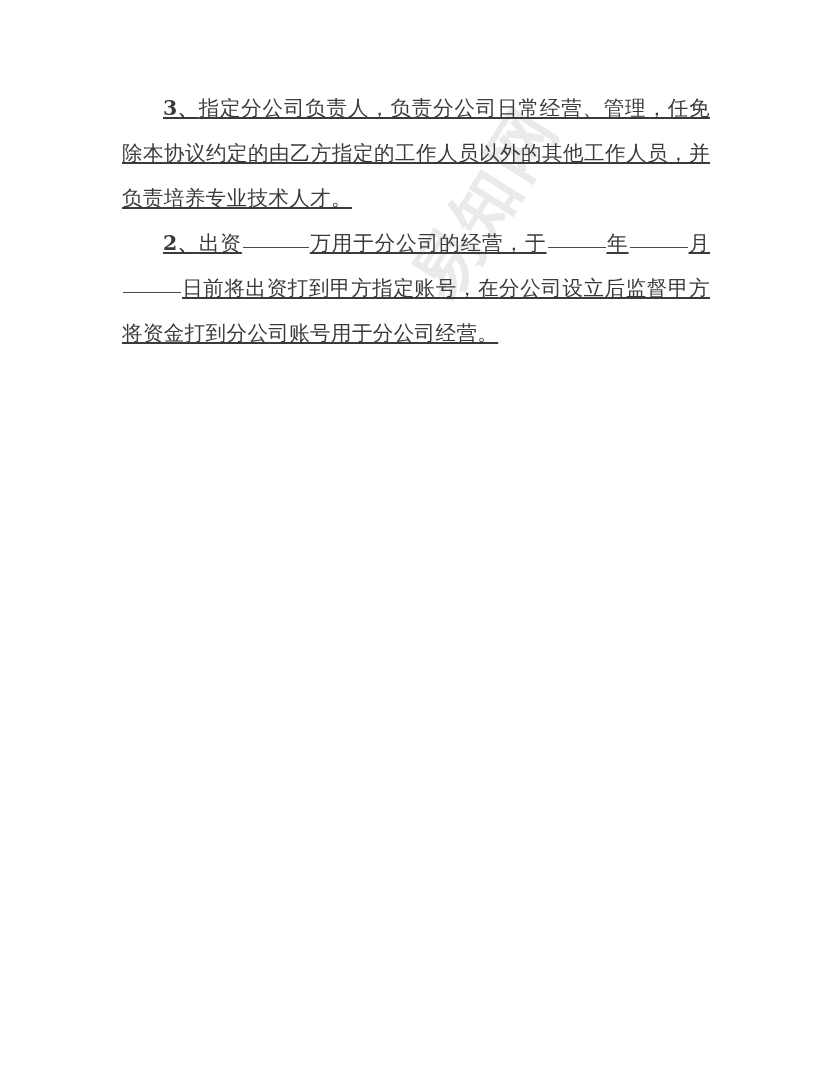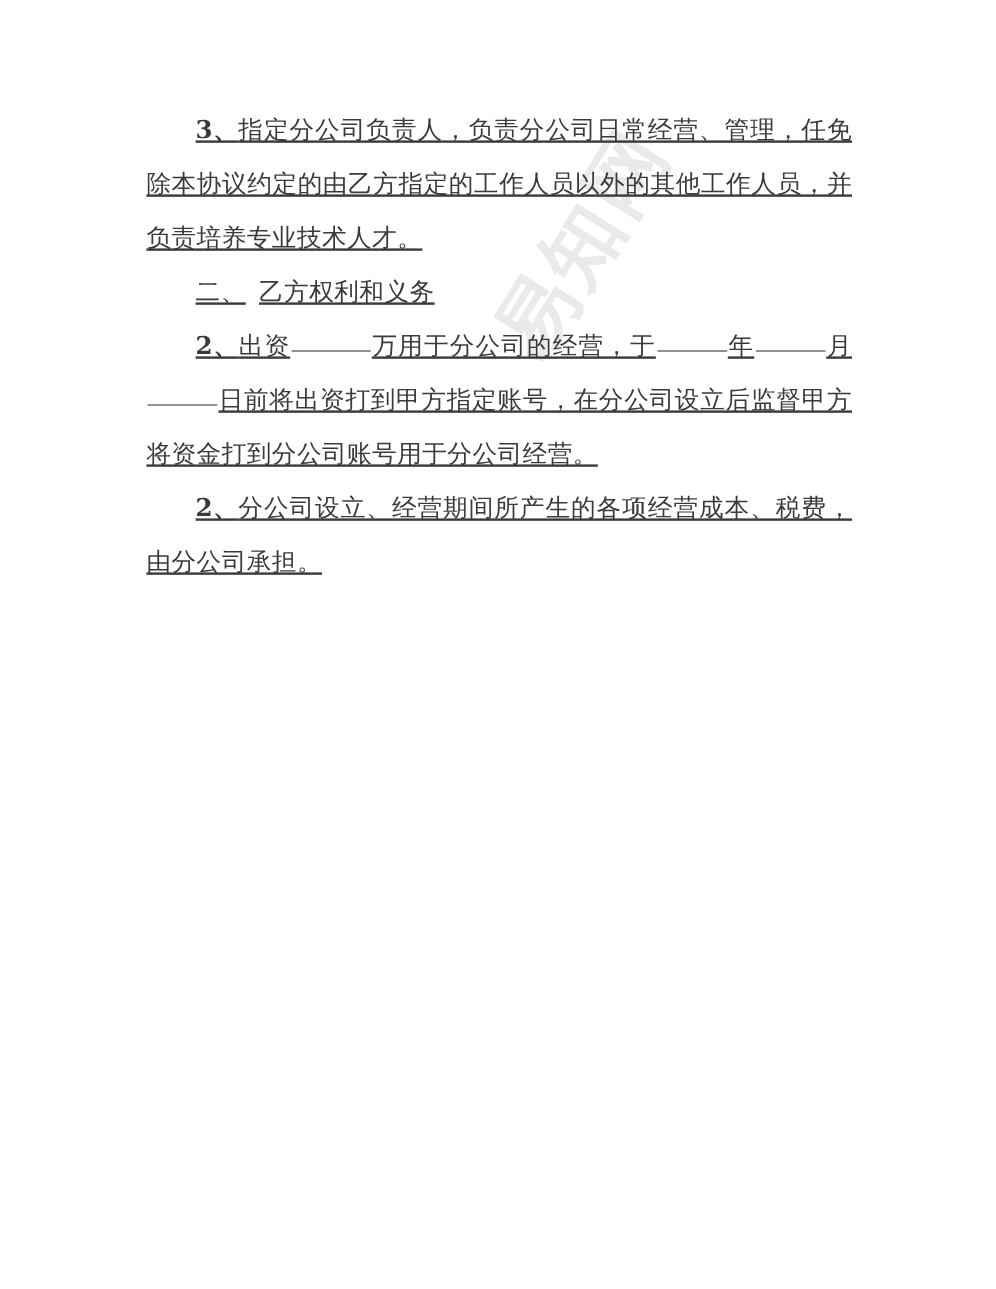--- a/index.html
+++ b/index.html
@@ -106,31 +106,25 @@
     <div class="watermark">易知网</div>
   </div>
 
   <div class="content">
 
     <p class="para indent">
       <span class="num">3、</span><span>指定分公司负责人，负责分公司日常经营、管理，任免除本协议约定的由乙方指定的工作人员以外的其他工作人员，并负责培养专业技术人才。</span>
     </p>
 
 
-    <p class="para indent">
-      <span>二、</span><span class="sec-sp"></span><span>乙方权利和义务</span>
-    </p>
 
 
     <p class="para indent">
       <span class="num">2、</span><span>出资</span><span class="blank w-wide"></span><span>万用于分公司的经营，于</span><span class="blank w-date"></span><span>年</span><span class="blank w-date"></span><span>月</span><span class="blank w-date"></span><span>日前将出资打到甲方指定账号，在分公司设立后监督甲方将资金打到分公司账号用于分公司经营。</span>
     </p>
 
 
 
 
 
-    <p class="para indent">
-      <span class="num">2、</span><span>分公司设立、经营期间所产生的各项经营成本、税费，由分公司承担。</span>
-    </p>
 
   </div>
 </div>
 
 </body></html>

